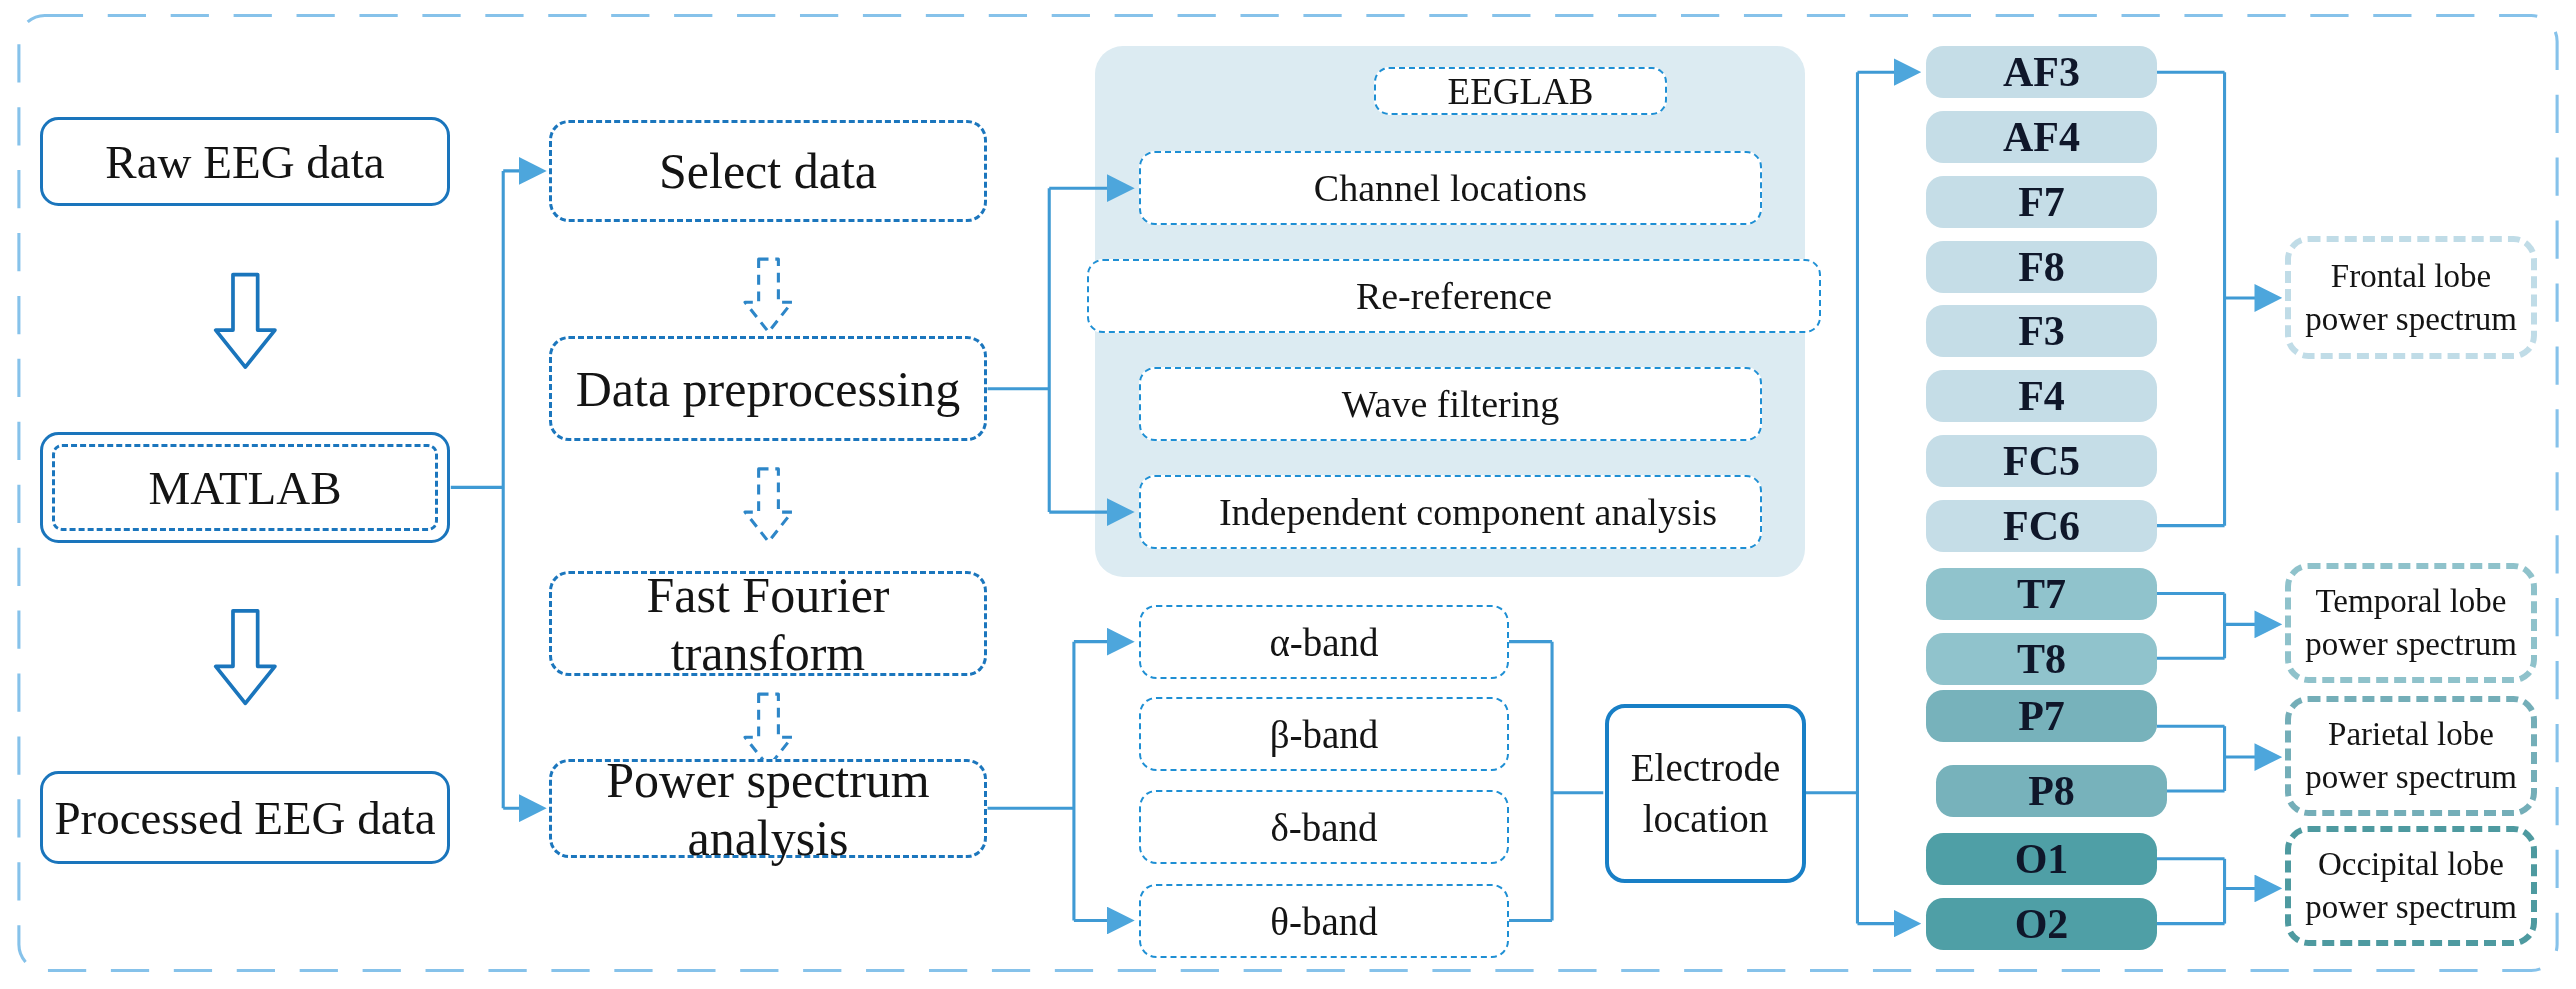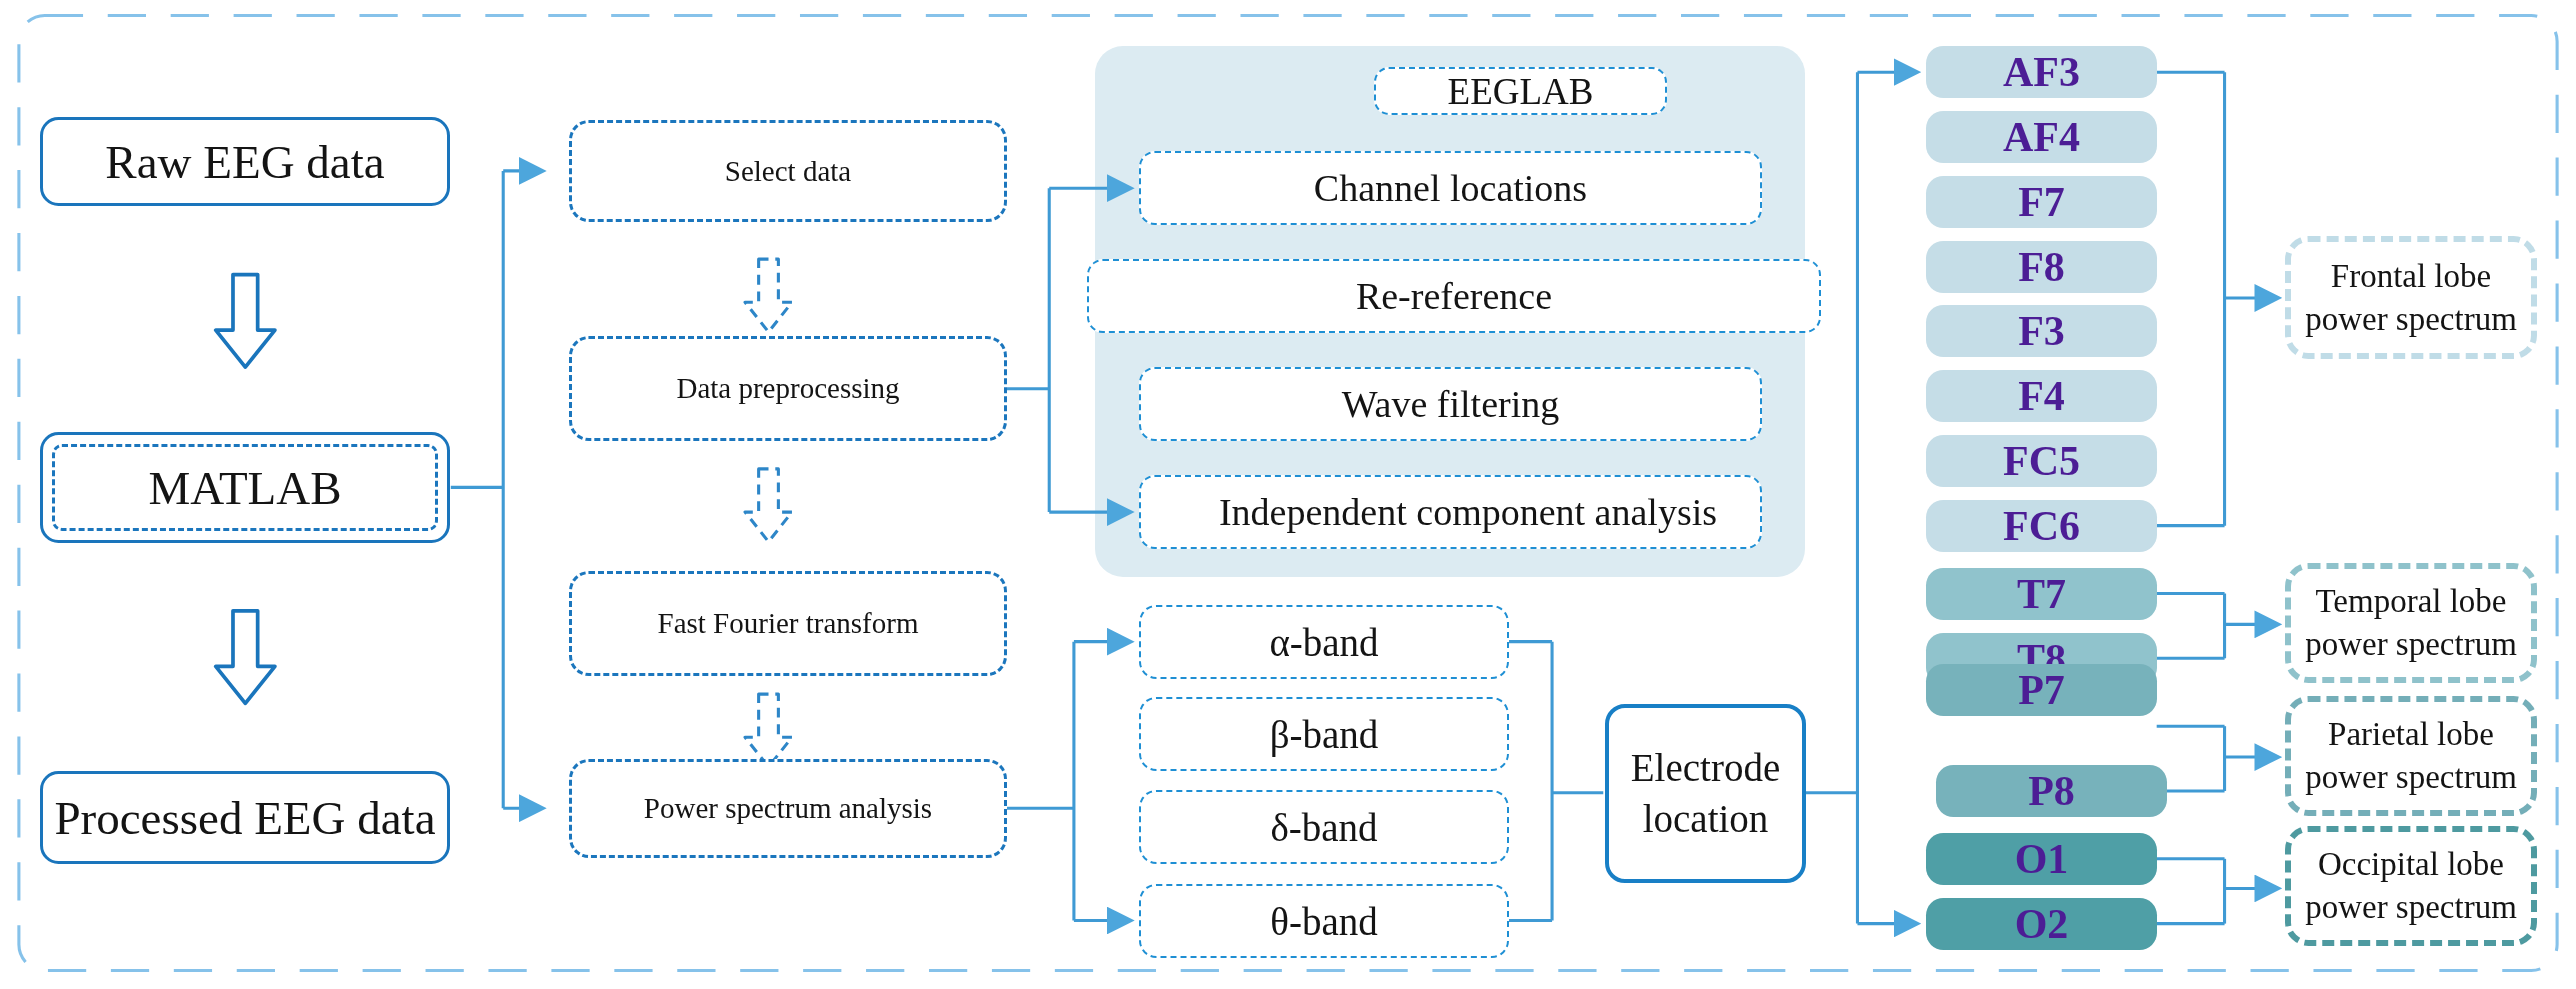--- a/index.html
+++ b/index.html
@@ -5,33 +5,33 @@
   html,body{margin:0;padding:0;background:#fff;}
   .stage{
     position:relative;width:2576px;height:989px;background:#ffffff;
     font-family:"Liberation Serif","DejaVu Serif",serif;color:#141414;overflow:hidden;
   }
   .box{
     position:absolute;box-sizing:border-box;background:#fff;
     display:flex;align-items:center;justify-content:center;text-align:center;
   }
   .solid-box{border:3.7px solid #1a75bc;border-radius:18.5px;font-size:47px;}
-  .dash-box{border:3.7px dashed #1b76bd;border-radius:20px;font-size:29px;margin-left:20px;}
+  .dash-box{border:3.7px dashed #1b76bd;border-radius:20px;font-size:50px;}
   .dot-box{border:2.5px dashed #1e8fd4;border-radius:16px;font-size:38px;}
   .band-box{border:2.5px dashed #1e8fd4;border-radius:17.3px;font-size:39px;}
   .panel{position:absolute;background:#dcebf2;border-radius:28px;}
   .matlab-inner{
     position:absolute;inset:8.6px;border:3.1px dashed #1b76bd;border-radius:10px;
     display:flex;align-items:center;justify-content:center;
   }
   .el-box{border:4.3px solid #187fc6;border-radius:20px;font-size:39px;line-height:1.3;padding:0 18.5px;}
   .pill{
     position:absolute;left:1926px;width:231px;height:52px;border-radius:17.3px;
     display:flex;align-items:center;justify-content:center;
-    font-size:42px;font-weight:bold;color:#4c1d95;
+    font-size:42px;font-weight:bold;color:#0f172a;
   }
   .c-frontal{background:#c5dde7;}
   .c-temporal{background:#90c3cc;}
   .c-parietal{background:#77b2bb;}
   .c-occipital{background:#4f9fa6;}
   .out-box{
     position:absolute;left:2285px;width:252px;box-sizing:border-box;background:#fff;
     border-style:dashed;border-width:6.8px;border-radius:23.5px;
     display:flex;align-items:center;justify-content:center;text-align:center;
     font-size:33px;line-height:1.3;padding:0 8.6px;
@@ -215,21 +215,21 @@
     </div>
   <div class="pill c-frontal" style="top:500px;">
       <span>FC6</span>
     </div>
   <div class="pill c-temporal" style="top:568px;">
       <span>T7</span>
     </div>
   <div class="pill c-temporal" style="top:633px;">
       <span>T8</span>
     </div>
-  <div class="pill c-parietal" style="top:664px;">
+  <div class="pill c-parietal" style="top:690px;">
       <span>P7</span>
     </div>
   <div class="pill c-parietal" style="top:765px;margin-left:10px;">
       <span>P8</span>
     </div>
   <div class="pill c-occipital" style="top:833px;">
       <span>O1</span>
     </div>
   <div class="pill c-occipital" style="top:898px;">
       <span>O2</span>

